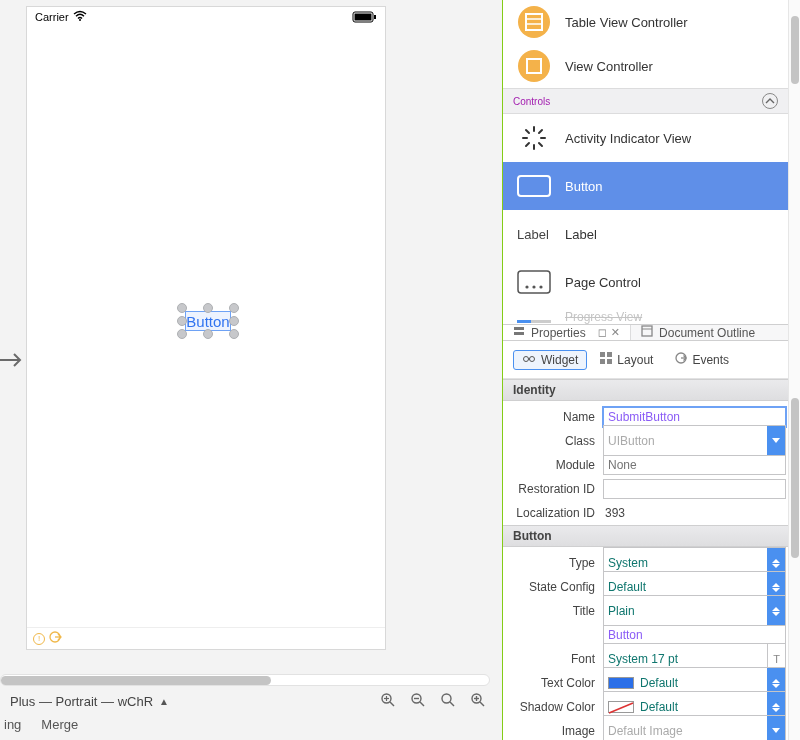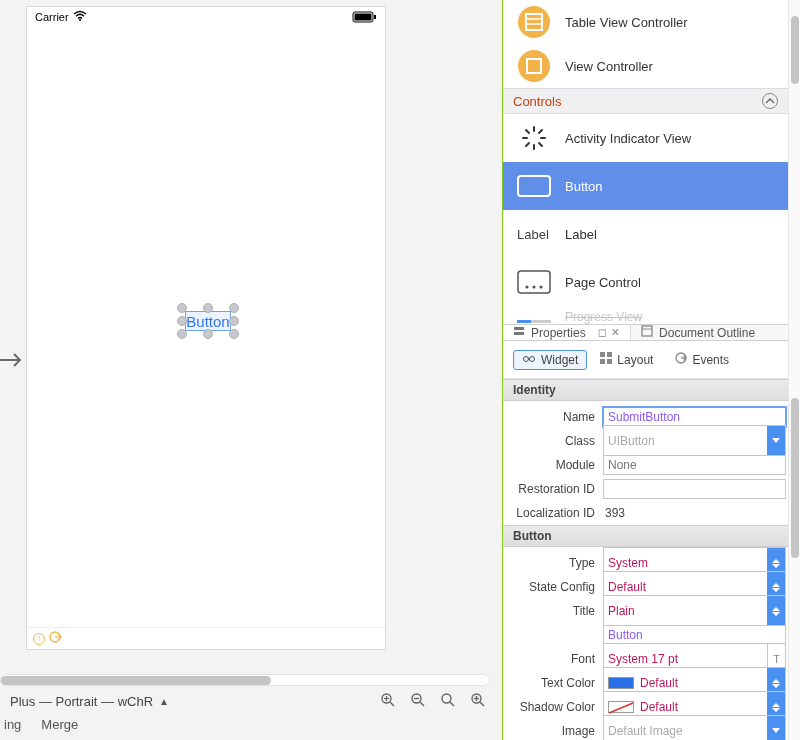--- a/index.html
+++ b/index.html
@@ -36,21 +36,21 @@
   .vcs-row { display:flex; gap:20px; padding:6px 12px 2px 4px; color:#555;}
   
   .right { flex: 1; display:flex; flex-direction:column; border-left:1px solid #84cc16; background:#fff; position:relative;}
   .lib { flex:0 0 auto; overflow:hidden;}
   .lib-row { display:flex; align-items:center; height:48px; gap:14px; padding:0 14px; border-bottom:0; cursor:default;}
   .lib-row.small { height:44px;}
   .lib-row .ic { width:34px; height:34px; display:flex; align-items:center; justify-content:center;}
   .lib-row .txt { font-size:13px; color:#333;}
   .lib-row.sel { background:#5f8fe8; color:#fff;}
   .lib-row.sel .txt { color:#fff;}
-  .lib-header { display:flex; align-items:center; justify-content:space-between; background:#f0f0f2; border-top:1px solid #dcdcdd; border-bottom:1px solid #dcdcdd; height:26px; padding:0 10px; font-size:13px; color:#c2410c;}
+  .lib-header { display:flex; align-items:center; justify-content:space-between; background:#f0f0f2; border-top:1px solid #dcdcdd; border-bottom:1px solid #dcdcdd; height:26px; padding:0 10px; font-size:10px; color:#a21caf;}
   .chev-circle { width:16px;height:16px;border:1px solid #888;border-radius:50%;display:flex;align-items:center;justify-content:center;font-size:10px;color:#666;}
   .lib-cut { height:18px; padding:0 14px; display:flex; align-items:flex-end; gap:14px; color:#555; font-size:12px; overflow:hidden;}
   .lib-cut .ic { width:34px; display:flex; justify-content:center;}
   
   .pane-tabs { display:flex; height:28px; border-top:1px solid #cfcfd0; border-bottom:1px solid #cfcfd0; background:#f7f7f8;}
   .pane-tab { display:flex; align-items:center; gap:6px; padding:0 10px; height:100%; font-size:12px; color:#555;}
   .pane-tab.active { background:#fff; border-right:1px solid #dcdcdd;}
   .pane-tab .mini { display:flex; gap:4px; margin-left:6px; font-size:11px; color:#888;}
   .sub-tabs { display:flex; align-items:center; gap:4px; padding:8px 10px; border-bottom:1px solid #e2e2e3;}
   .sub-tab { display:flex; align-items:center; gap:5px; padding:2px 8px; border:1px solid transparent; border-radius:3px; font-size:12px; color:#444;}
@@ -58,21 +58,21 @@
   .section-head { background:linear-gradient(#eaeaec,#dedee0); border-top:1px solid #cfcfd0;border-bottom:1px solid #cfcfd0; padding:3px 10px; font-size:12px; font-weight:600; color:#444;}
   .form { padding:4px 8px 0 0;}
   .form-row { display:flex; align-items:center; height:24px;}
   .form-row .fl { width:100px; text-align:right; padding-right:8px; font-size:12px; color:#444;}
   .form-row .fv { flex:1; display:flex; align-items:center;}
   .txt-input { width:100%; height:20px; border:1px solid #c5c5c7; background:#fff; font-size:12px; padding:0 4px; color:#8b5cf6;}
   .txt-input.focused { outline:2px solid #6ea2f5; outline-offset:-1px;}
   .txt-input.readonly { color:#aaa; background:#fff;}
   .readonly-val { font-size:12px; color:#444; padding-left:2px;}
   .combo { display:flex; width:100%; height:32px; border:1px solid #c5c5c7; background:#fff;}
-  .combo .cv { flex:1; font-size:12px; padding:0 4px; display:flex; align-items:center; color:#be185d;}
+  .combo .cv { flex:1; font-size:12px; padding:0 4px; display:flex; align-items:center; color:#0f766e;}
   .combo .cv.ghost { color:#aaa;}
   .combo .ar { width:18px; background:#4a90f0; display:flex; align-items:center; justify-content:center;}
   .combo .ar.split { flex-direction:column; gap:1px;}
   .combo .ar svg { display:block;}
   .color-combo .swatch { width:26px; height:12px; margin-right:6px; border:1px solid #999;}
   .font-combo .ar { background:#fff; border-left:1px solid #c5c5c7; color:#888; font-size:11px;}
   .right-scroll { position:absolute; right:0; top:0; width:12px; height:100%; background:#fafafa; border-left:1px solid #e6e6e6;}
   .right-scroll .thumb { position:absolute; left:2px; width:8px; background:#c4c4c4; border-radius:4px;}
   svg { overflow:visible;}
 </style>

